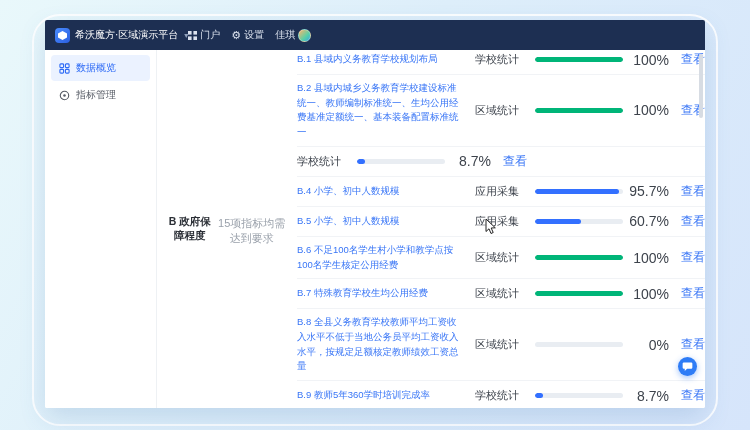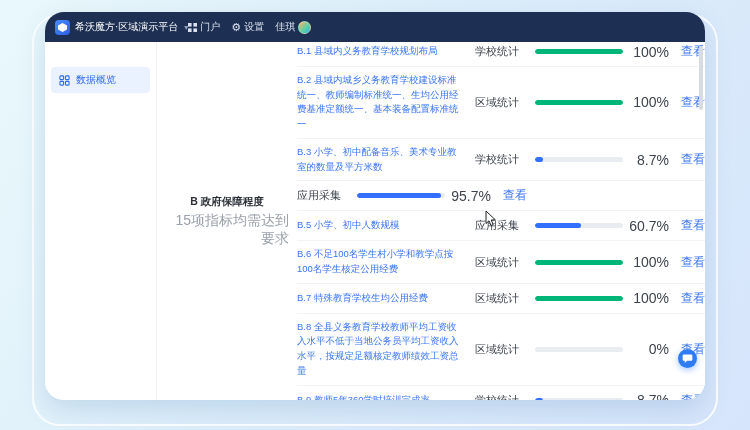--- a/index.html
+++ b/index.html
@@ -7,54 +7,54 @@
   body {
     font-family:"Liberation Sans","DejaVu Sans",sans-serif;
     background:linear-gradient(120deg,#e9f8fb 0%,#ddeefa 45%,#d6e5fb 100%);
     position:relative;
   }
   .deco-frame{
     position:absolute; left:32px; right:32px; top:14px; bottom:4px;
     border:2px solid rgba(255,255,255,.9); border-radius:28px;
   }
   .card{
-    position:absolute; left:45px; top:12px; width:660px; height:388px;
-    background:#fff; border-radius:19px; overflow:hidden;
+    position:absolute; left:45px; top:20px; width:660px; height:388px;
+    background:#fff; border-radius:2px; overflow:hidden;
     box-shadow:0 10px 26px rgba(70,120,180,.20);
     display:flex; flex-direction:column;
   }
   
   .topbar{ height:30px; background:#1d2f52; display:flex; align-items:center; padding:0 10px; flex:0 0 auto; }
   .brand{ display:flex; align-items:center; gap:5px; color:#fff; font-size:10px; white-space:nowrap; }
   .logo{ width:15px; height:15px; border-radius:4px; background:linear-gradient(135deg,#4a8cff,#2b5fe0);
          display:flex; align-items:center; justify-content:center; }
   .caret{ color:#8fa0bb; font-size:8px; margin-left:1px; }
   .topnav{ display:flex; gap:4px; margin:0 auto; }
   .nav-item{ padding:4px 10px; font-size:10px; color:#aeb9cd; border-radius:3px; cursor:pointer; white-space:nowrap; }
   .nav-item.active{ background:#2e6bf6; color:#fff; }
   .topbar-right{ display:flex; align-items:flex-start; gap:11px; color:#dbe2ee; font-size:10px; white-space:nowrap; }
   .tb-item{ display:flex; align-items:center; gap:3px; cursor:pointer; }
   .gear{ font-size:11px; line-height:1; }
   .avatar{ width:13px; height:13px; border-radius:50%;
            background:linear-gradient(135deg,#ffb36b 0%,#5ad0a6 60%,#3aa7e0 100%);
            border:1px solid #ffffff55; }
   
   .appbody{ flex:1; display:flex; min-height:0; background:#fff; }
-  .sidebar{ width:112px; border-right:1px solid #eef1f4; padding-top:24px; flex:0 0 auto; }
+  .sidebar{ width:112px; border-right:1px solid #eef1f4; padding-top:4px; flex:0 0 auto; }
   .side-item{ display:flex; align-items:center; gap:6px; height:26px; margin:1px 6px; padding:0 8px;
               border-radius:4px; font-size:10px; color:#565b65; cursor:pointer; }
   .side-item.active{ background:#ebf2ff; color:#2e6bf6; }
   .side-item svg{ flex:0 0 auto; }
   
   .content{ flex:1; position:relative; overflow:hidden; }
   .table{ display:flex; height:100%; }
-  .group-col{ width:140px; flex:0 0 auto; display:flex; flex-direction:column; align-items:center;
+  .group-col{ width:140px; flex:0 0 auto; display:flex; flex-direction:row; align-items:center;
               justify-content:center; text-align:center; padding:0 8px; }
   .group-title{ font-size:10.5px; color:#2b2f36; font-weight:bold; }
-  .group-sub{ font-size:14px; color:#9aa1ab; margin-top:3px;text-align:right; }
+  .group-sub{ font-size:11px; color:#9aa1ab; margin-top:3px; }
   .rows{ flex:1; margin-top:-5px; }
   .trow{ display:flex; align-items:center; border-bottom:1px solid #f1f3f6; padding:6px 0; min-height:25px; }
   .c-name{ flex:1; padding-right:10px; }
   .ind-link{ color:#3875f6; font-size:9.5px; line-height:1.55; text-decoration:none; display:block; cursor:pointer; }
   .c-tag{ width:60px; flex:0 0 auto; font-size:11px; color:#3d434c; }
   .c-bar{ width:88px; flex:0 0 auto; }
   .track{ height:5px; background:#e9edf2; border-radius:3px; overflow:hidden; }
   .fill{ height:100%; border-radius:3px; }
   .c-pct{ width:46px; flex:0 0 auto; text-align:right; font-size:14px; color:#3d434c; }
   .c-view{ width:36px; flex:0 0 auto; text-align:right; font-size:12px; color:#3875f6; text-decoration:none; cursor:pointer; }
@@ -109,20 +109,27 @@
     <aside class="sidebar">
       <div class="side-item active">
         <svg width="11" height="11" viewBox="0 0 12 12" fill="none" stroke="currentColor" stroke-width="1.2">
           <rect x="1" y="1" width="4" height="4" rx="1"></rect>
             <rect x="7" y="1" width="4" height="4" rx="1"></rect>
           <rect x="1" y="7" width="4" height="4" rx="1"></rect>
             <rect x="7" y="7" width="4" height="4" rx="1"></rect>
         </svg>
         <span>数据概览</span>
       </div>
+      <div class="side-item">
+        <svg width="11" height="11" viewBox="0 0 12 12" fill="none" stroke="currentColor" stroke-width="1.2">
+          <circle cx="6" cy="6" r="4.6"></circle>
+            <circle cx="6" cy="6" r="1.4" fill="currentColor" stroke="none"></circle>
+        </svg>
+        <span>指标管理</span>
+      </div>
     </aside>
 
     <main class="content">
       <div class="table">
         <div class="group-col">
           <div class="group-title">B 政府保障程度</div>
           <div class="group-sub">15项指标均需达到要求</div>
         </div>
         <div class="rows">
   <div class="trow">
@@ -147,34 +154,34 @@
     <div class="c-bar">
       <div class="track">
         <div class="fill" style="width: 100%; background: rgb(0, 181, 120);"></div>
       </div>
     </div>
     <div class="c-pct">100%</div>
     <a class="c-view">查看</a>
   </div>
 
   <div class="trow">
-    <div class="c-name">
-      <a class="ind-link">B.3 小学、初中配备音乐、美术专业教室的数量及平方米数</a>
-    </div>
     <div class="c-tag">学校统计</div>
     <div class="c-bar">
       <div class="track">
         <div class="fill" style="width: 8.7%; background: rgb(51, 112, 255);"></div>
       </div>
     </div>
     <div class="c-pct">8.7%</div>
     <a class="c-view">查看</a>
   </div>
 
   <div class="trow">
+    <div class="c-name">
+      <a class="ind-link">B.4 小学、初中人数规模</a>
+    </div>
     <div class="c-tag">应用采集</div>
     <div class="c-bar">
       <div class="track">
         <div class="fill" style="width: 95.7%; background: rgb(51, 112, 255);"></div>
       </div>
     </div>
     <div class="c-pct">95.7%</div>
     <a class="c-view">查看</a>
   </div>
 

